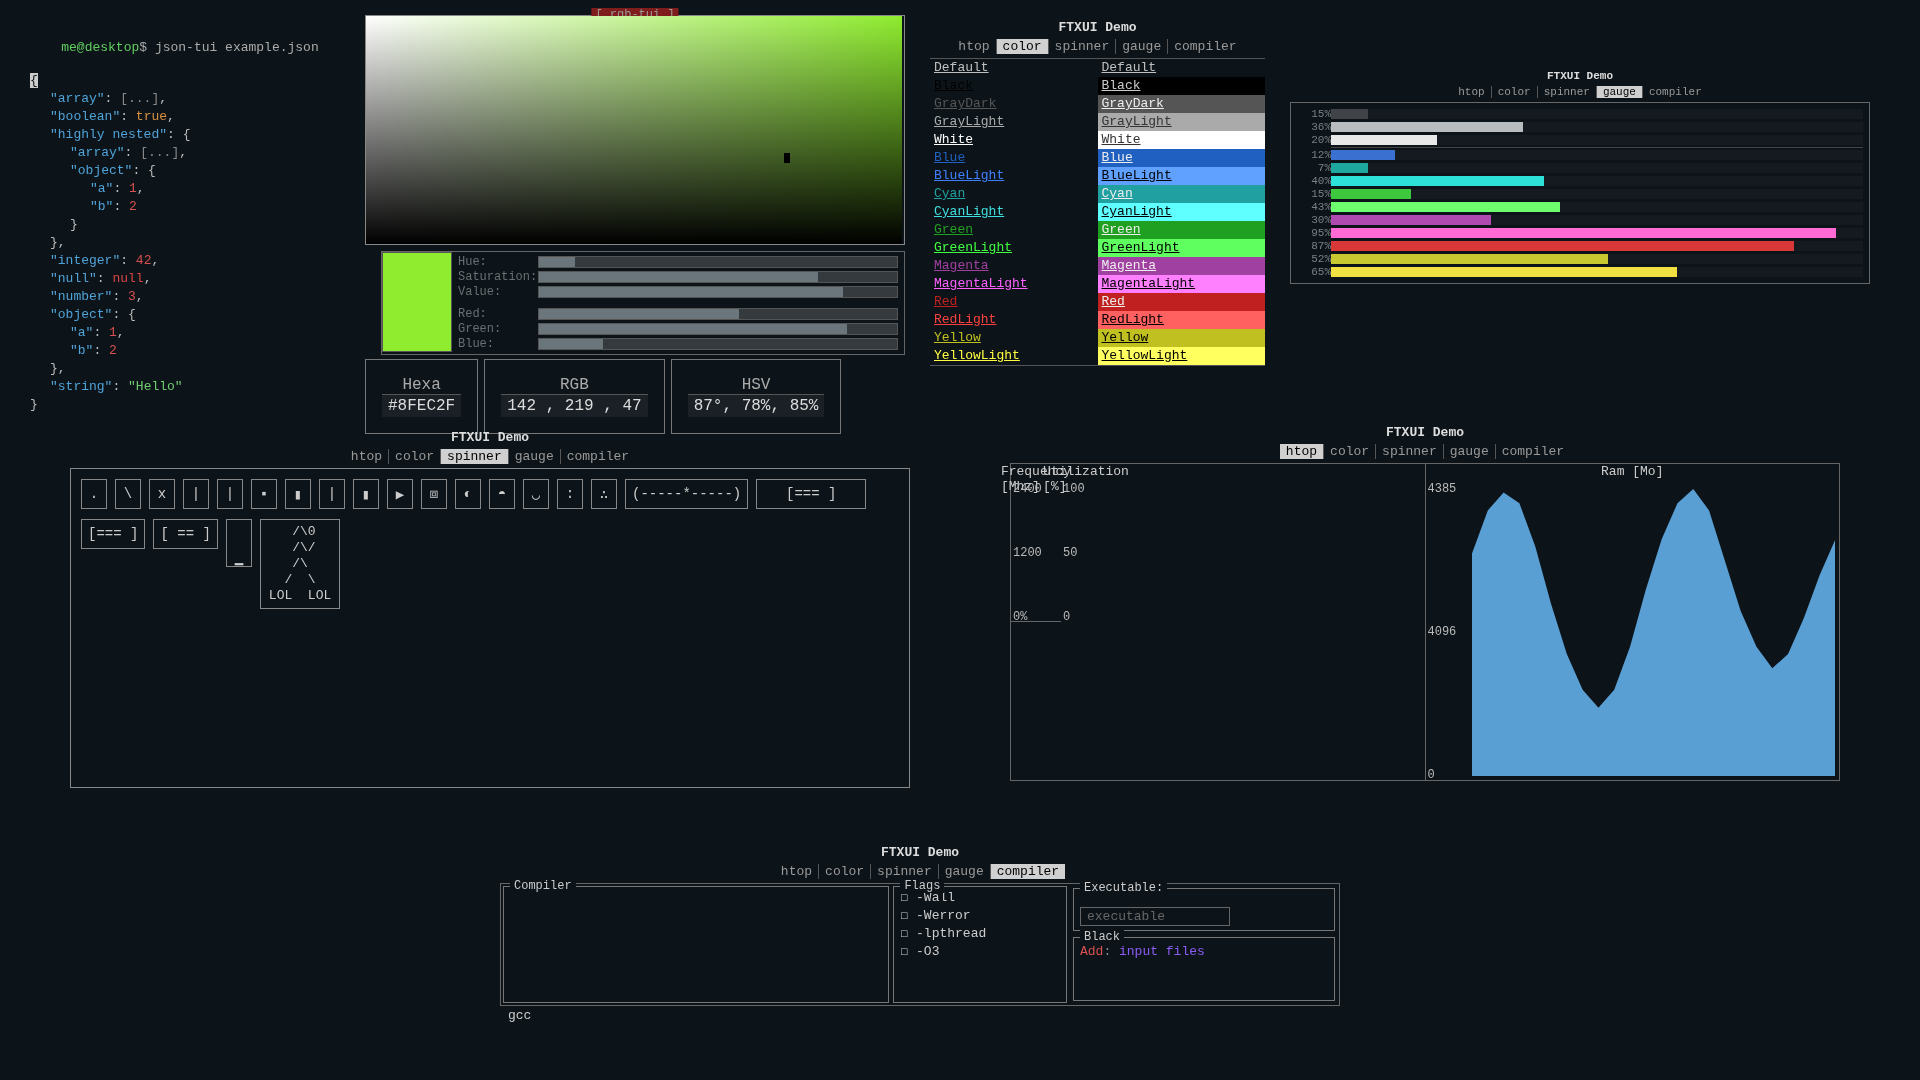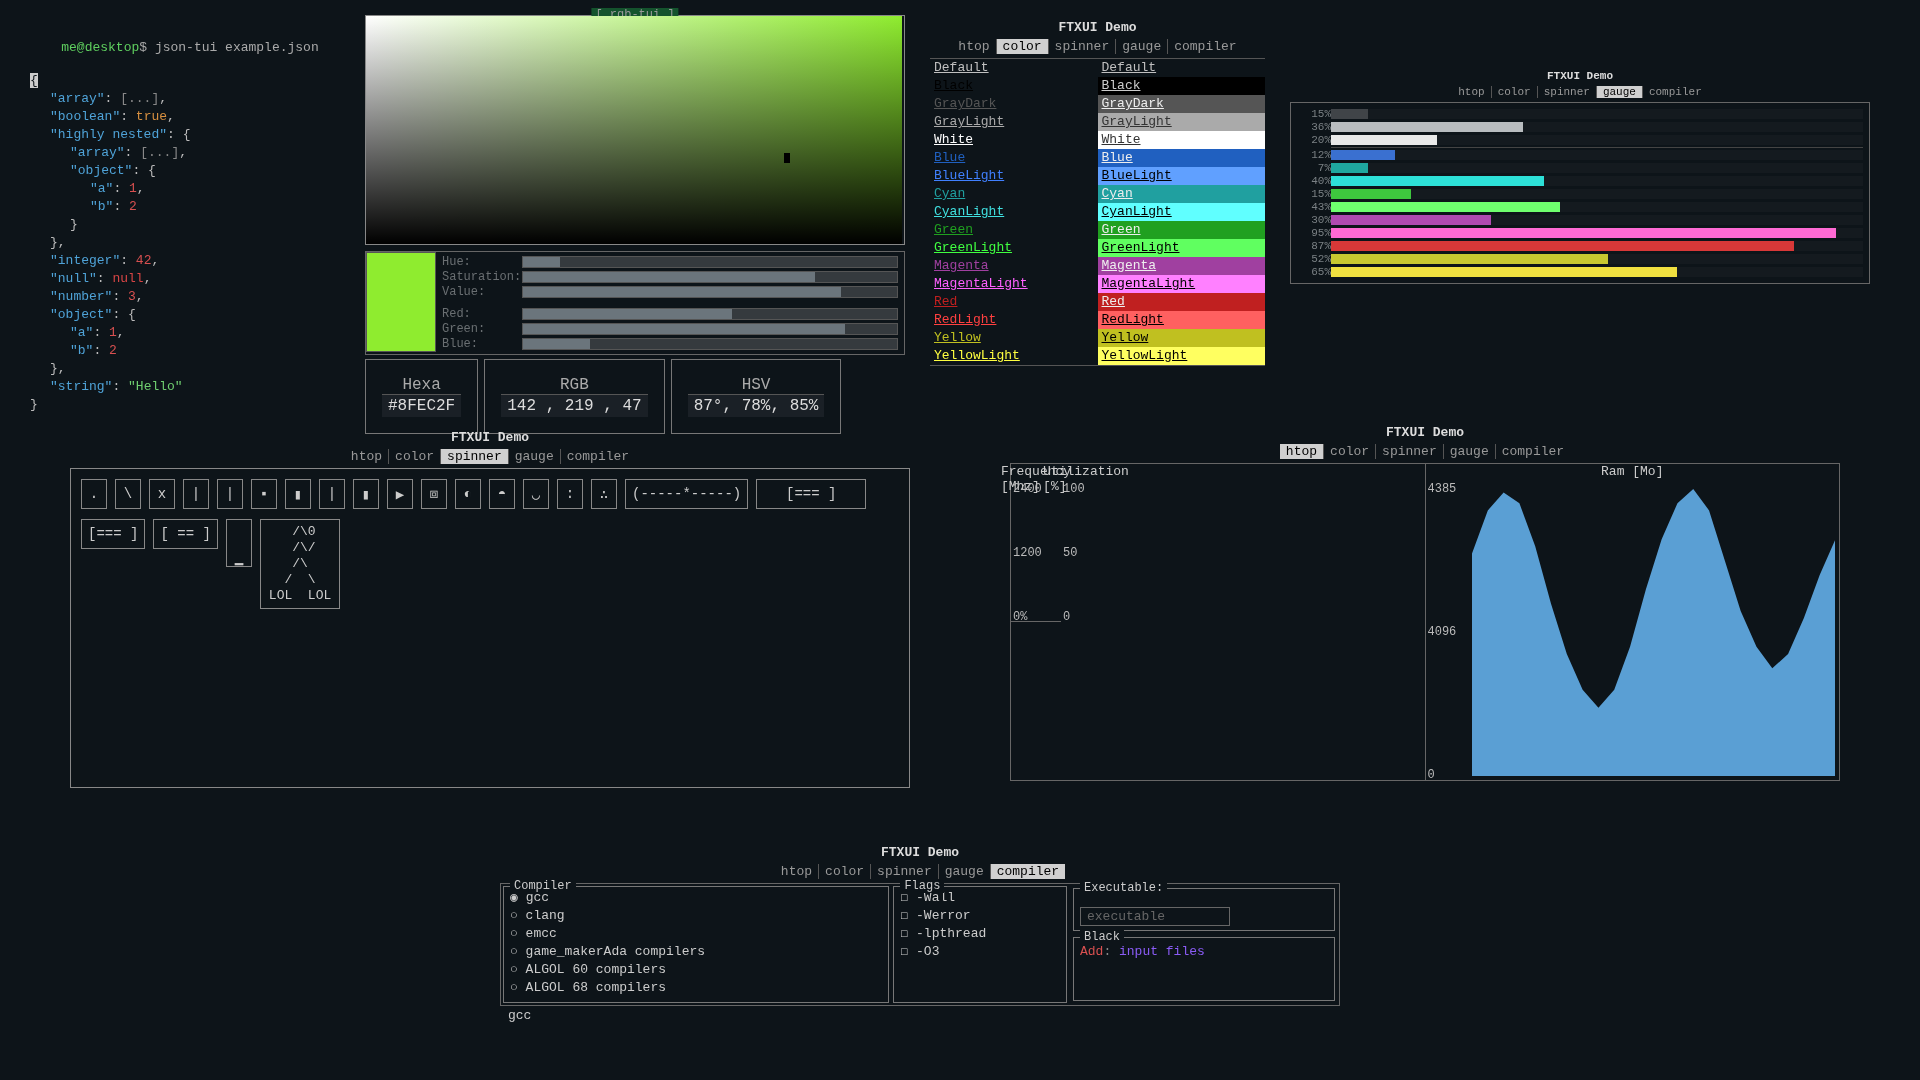--- a/index.html
+++ b/index.html
@@ -30,30 +30,30 @@
   .j-str { color: #70cf70; }
   .j-ellip { color: #888; }
   .indent1 { padding-left: 20px; }
   .indent2 { padding-left: 40px; }
   .indent3 { padding-left: 60px; }
   .cursor { background: #ccc; color: #0d1419; }
 
   
   .rgb-panel { left: 365px; top: 15px; width: 540px; }
   .tui-border { border: 1px solid #888; position: relative; }
-  .tui-title { position: absolute; top: -8px; left: 50%; transform: translateX(-50%); background: #14532d; padding: 0 4px; color: #999; font-size: 12px; }
+  .tui-title { position: absolute; top: -8px; left: 50%; transform: translateX(-50%); background: #7f1d1d; padding: 0 4px; color: #999; font-size: 12px; }
   .sv-box {
     width: 536px; height: 228px;
     background:
       linear-gradient(to bottom, rgba(0,0,0,0) 0%, rgba(0,0,0,1) 100%),
       linear-gradient(to right, #fff 0%, #8fec2f 100%);
     position: relative;
   }
   .sv-cursor { position: absolute; width: 6px; height: 10px; background: #000; }
-  .rgb-lower { display: flex; margin-top: 6px; border: 1px solid #666; }
+  .rgb-lower { display: flex; margin-top: 6px; border: 1px solid #666; margin-left: 16px; }
   .swatch { width: 70px; height: 100px; background: #8fec2f; border: 1px solid #555; }
   .slider-col { flex: 1; padding: 2px 6px; }
   .slider-row { display: flex; align-items: center; margin: 1px 0; font-size: 12px; color: #6a6f72; }
   .slider-label { width: 80px; }
   .slider-track { flex: 1; height: 12px; background: #353a3e; border: 1px solid #555; position: relative; }
   .slider-fill { height: 100%; background: #6b757c; }
   .readout-row { display:flex; gap:6px; margin-top: 4px; }
   .readout-box { border: 1px solid #777; padding: 16px; font-size: 16px; }
   .readout-head { text-align:center; border-bottom: 1px solid #555; padding: 0 6px; color: #aaa;}
   .readout-val { padding: 2px 6px; color: #ddd; background:#1a2026; }
@@ -446,28 +446,20 @@
   <div class="tabs" id="tabs-compiler">
       <span class="tab">htop</span>
       <span class="tab">color</span>
       <span class="tab">spinner</span>
       <span class="tab">gauge</span>
       <span class="tab active">compiler</span>
     </div>
   <div class="compiler-box">
     <div class="fieldset" style="flex:1.4;">
       <div class="fieldset-title">Compiler</div>
-      <div id="compiler-radios">
-          <div class="radio-row">◉ gcc</div>
-          <div class="radio-row">○ clang</div>
-          <div class="radio-row">○ emcc</div>
-          <div class="radio-row">○ game_makerAda compilers</div>
-          <div class="radio-row">○ ALGOL 60 compilers</div>
-          <div class="radio-row">○ ALGOL 68 compilers</div>
-        </div>
     </div>
     <div class="fieldset" style="flex:0.6;">
       <div class="fieldset-title">Flags</div>
       <div id="flag-checks">
           <div class="check-row">☐ -Wall</div>
           <div class="check-row">☐ -Werror</div>
           <div class="check-row">☐ -lpthread</div>
           <div class="check-row">☐ -O3</div>
         </div>
     </div>

